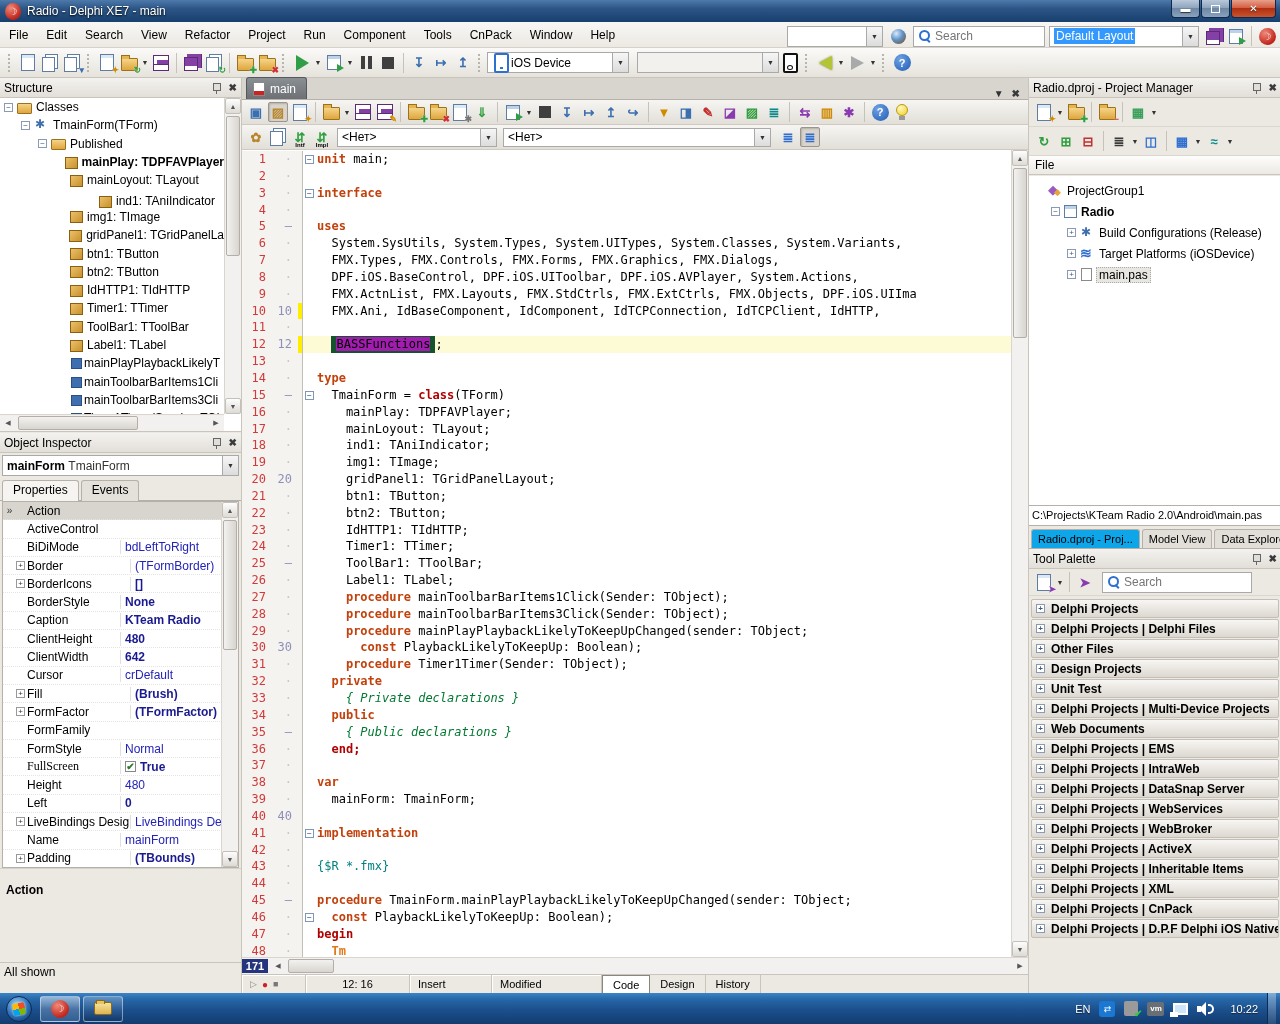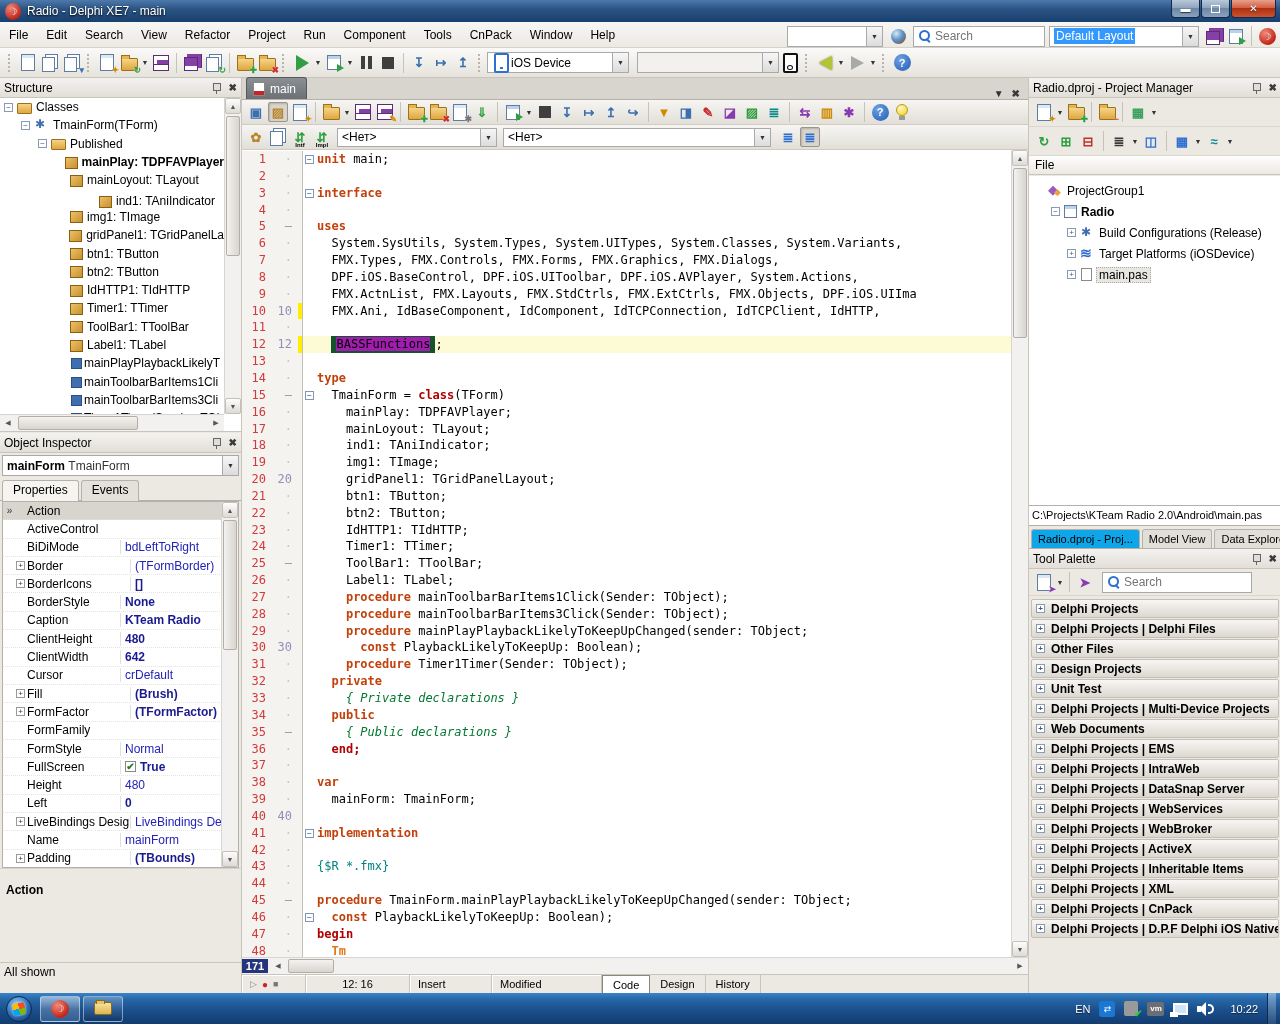--- a/index.html
+++ b/index.html
@@ -564,21 +564,21 @@
             <span class="pname" style="padding-left: 11px;">FormFamily</span>
             <span class="pval"></span>
           </div>
           <div class="oirow">
             <span class="mk"></span>
             <span class="pname" style="padding-left: 11px;">FormStyle</span>
             <span class="pval">Normal</span>
           </div>
           <div class="oirow">
             <span class="mk"></span>
-            <span class="pname" style="padding-left: 11px;">FullScreen</span>
+            <span class="pname" style="padding-left: 11px; font-family: Liberation Serif, serif;">FullScreen</span>
             <span class="pval b"><span class="chk">✔</span>True</span>
           </div>
           <div class="oirow">
             <span class="mk"></span>
             <span class="pname" style="padding-left: 11px;">Height</span>
             <span class="pval">480</span>
           </div>
           <div class="oirow">
             <span class="mk"></span>
             <span class="pname" style="padding-left: 11px;">Left</span>

